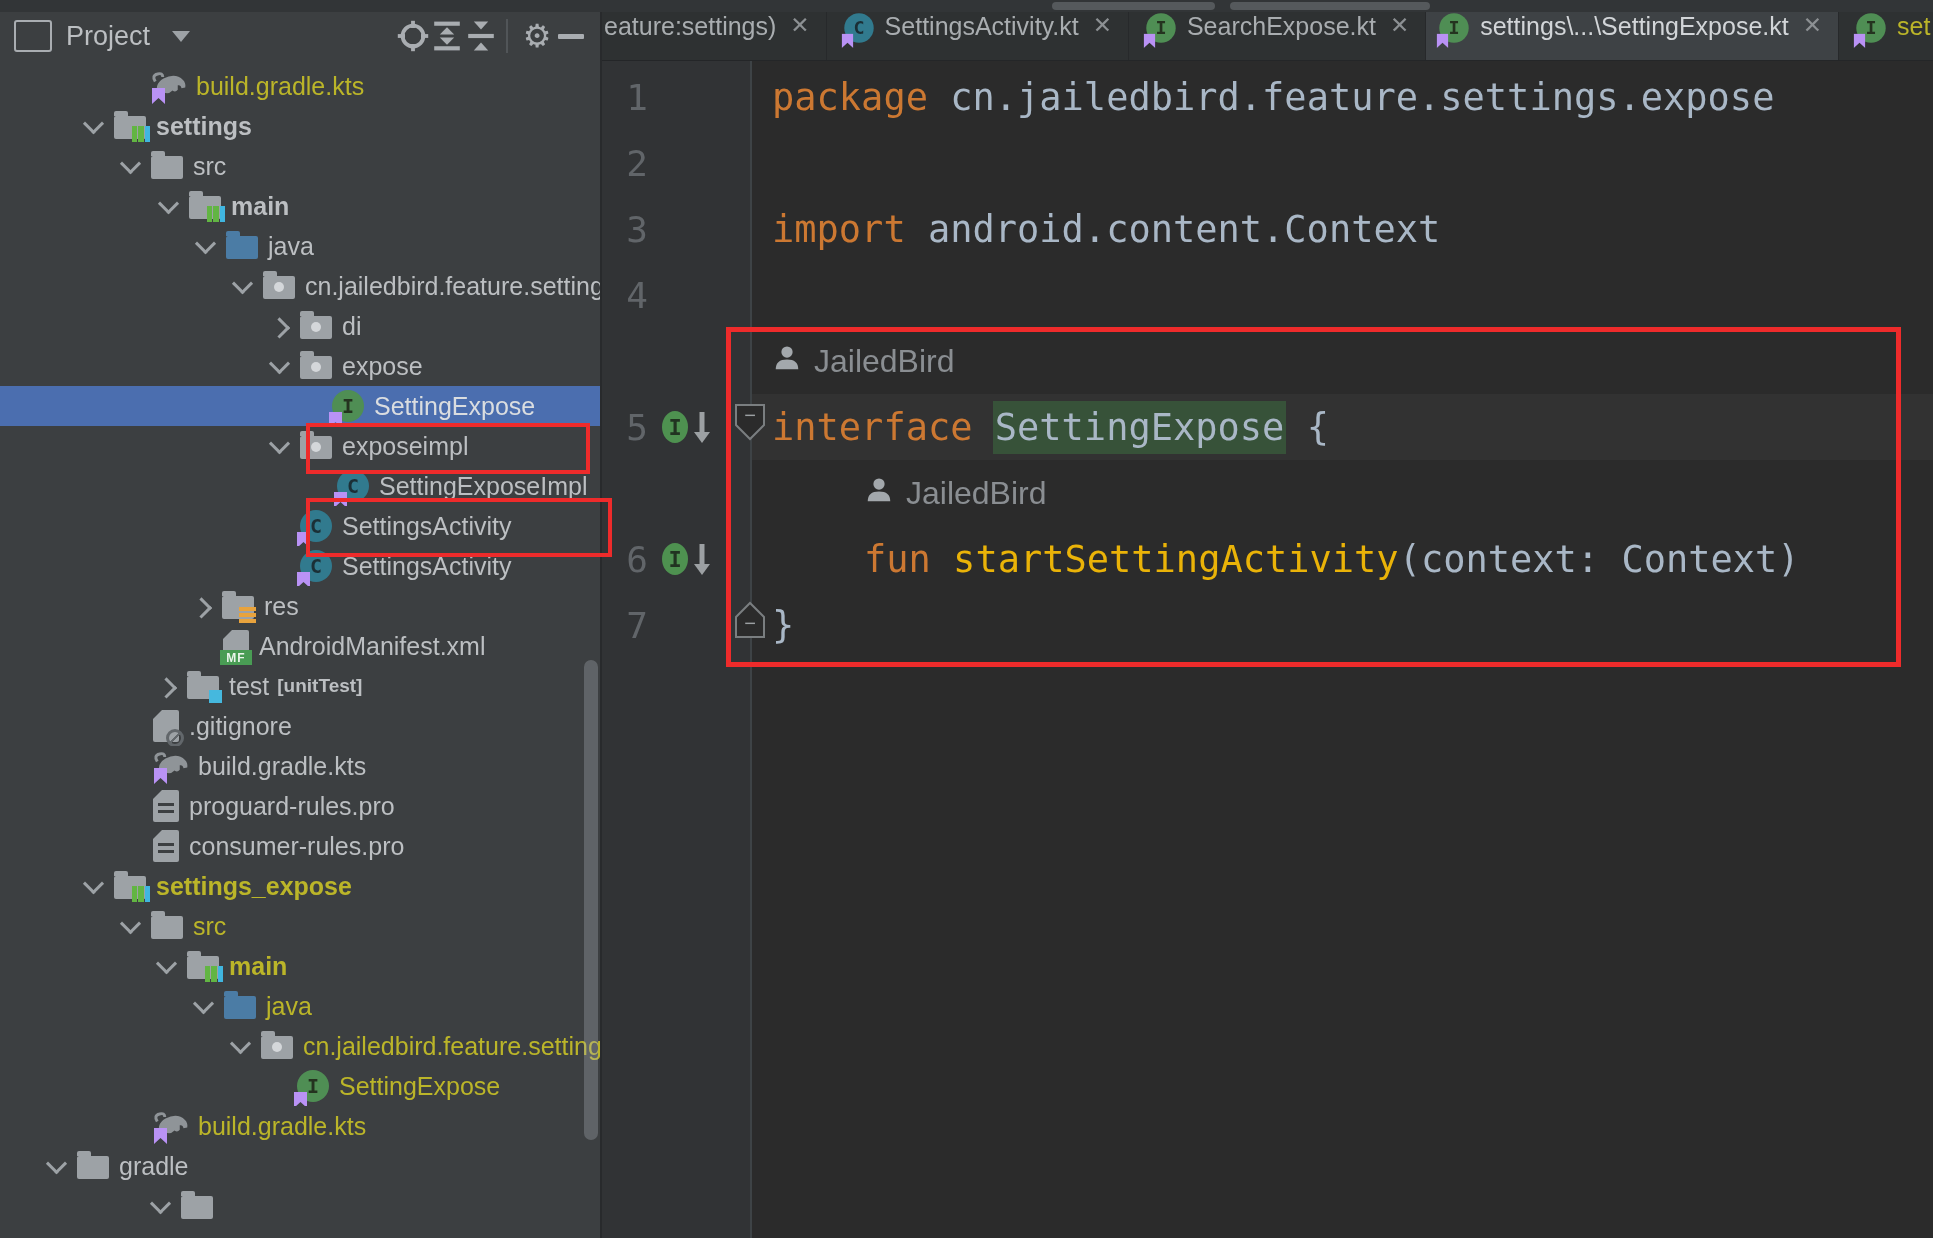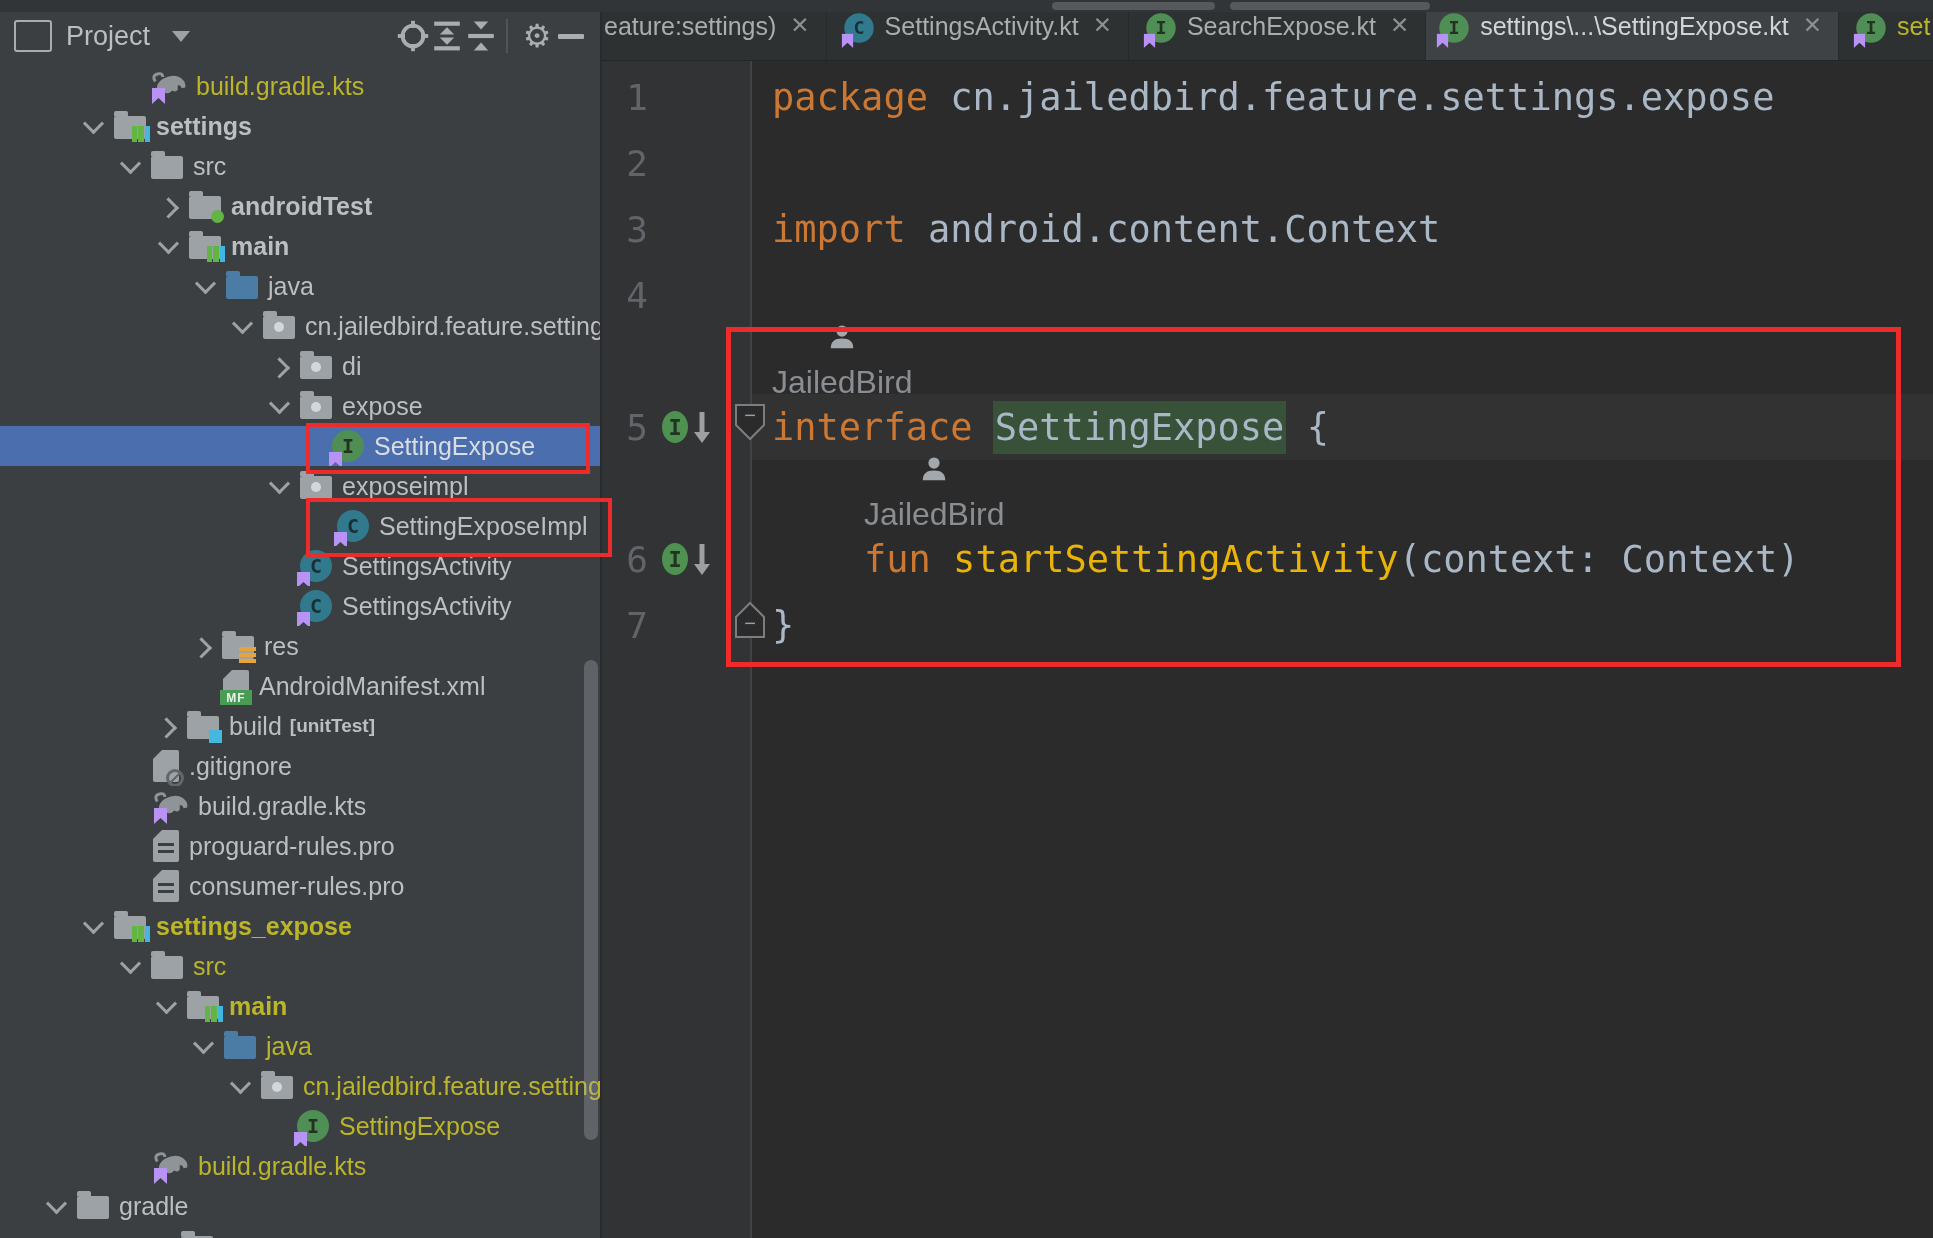--- a/index.html
+++ b/index.html
@@ -98,21 +98,21 @@
   .caretline{position:absolute;left:150px;right:0;top:334px;height:66px;background:#323232;}
   .erows{position:absolute;left:0;top:4px;right:0;}
   .erow{display:flex;height:66px;align-items:center;}
   .gut{width:150px;flex:none;display:flex;align-items:center;}
   .lnum{width:46px;text-align:right;font:36px "DejaVu Sans Mono",monospace;color:#616569;flex:none;}
   .gi{margin-left:12px;display:flex;align-items:center;}
   .ecode{padding-left:20px;font:37px "DejaVu Sans Mono",monospace;color:#A9B7C6;white-space:pre;}
   .kw{color:#CC7832;}
   .fn{color:#eab308;}
   .hl{background:#375239;padding:5px 2px;margin:-5px -2px;}
-  .inlaytxt{padding-left:20px;display:flex;align-items:center;gap:12px;font-size:32px;color:#8A8E92;flex-direction:column;}
+  .inlaytxt{padding-left:20px;display:flex;align-items:flex-start;gap:12px;font-size:32px;color:#8A8E92;}
   .foldmark{position:absolute;left:131px;z-index:3;}
   
   .redrect{position:absolute;border:4px solid #EE2B2B;z-index:50;pointer-events:none;}
   .rr1{left:306px;top:423px;width:276px;height:43px;}
   .rr2{left:306px;top:498px;width:298px;height:51px;}
   .rr3{left:726px;top:327px;width:1165px;height:330px;border-width:5px;}
 </style>
 </head>
 <body>
 
@@ -180,28 +180,20 @@
     <div class="trow" style="padding-left:117px">
       <span class="chevbox">
           <span class="chev"></span>
         </span>
         <span class="gap"></span>
       <span class="fold"></span>
       <span class="lbl">src</span>
     </div>
     <div class="trow bold" style="padding-left:155px">
       <span class="chevbox">
-          <span class="chev closed"></span>
-        </span>
-        <span class="gap"></span>
-      <span class="fold gtest"></span>
-      <span class="lbl">androidTest</span>
-    </div>
-    <div class="trow bold" style="padding-left:155px">
-      <span class="chevbox">
           <span class="chev"></span>
         </span>
         <span class="gap"></span>
       <span class="fold mod"></span>
       <span class="lbl">main</span>
     </div>
     <div class="trow" style="padding-left:192px">
       <span class="chevbox">
           <span class="chev"></span>
         </span>
@@ -270,21 +262,21 @@
           <span class="mfband">MF</span>
         </span>
       <span class="lbl">AndroidManifest.xml</span>
     </div>
     <div class="trow" style="padding-left:153px">
       <span class="chevbox">
           <span class="chev closed"></span>
         </span>
         <span class="gap"></span>
       <span class="fold utest"></span>
-      <span class="lbl">build</span>
+      <span class="lbl">test</span>
       <span class="badge">[unitTest]</span>
     </div>
     <div class="trow" style="padding-left:153px">
       <span class="doc git"></span>
       <span class="lbl">.gitignore</span>
     </div>
     <div class="trow" style="padding-left:152px">
       <span class="gricon"><svg width="36" height="30" viewBox="0 0 24 20">
             <path fill="#8F9498" d="M6 17 q-4 -8 3 -12 q8 -4 13 1 q2 2 1.5 5 l-2.5 .5 q-.5 -2.5 -2.5 -2 l0 3 q-1.5 2 -3.5 .5 q-3 3 -6 1 z"></path>
             <path d="M3.5 7 q-2.5 -4 1.5 -5 q3.5 -1 3.5 2" stroke="#8F9498" stroke-width="2" fill="none"></path>

